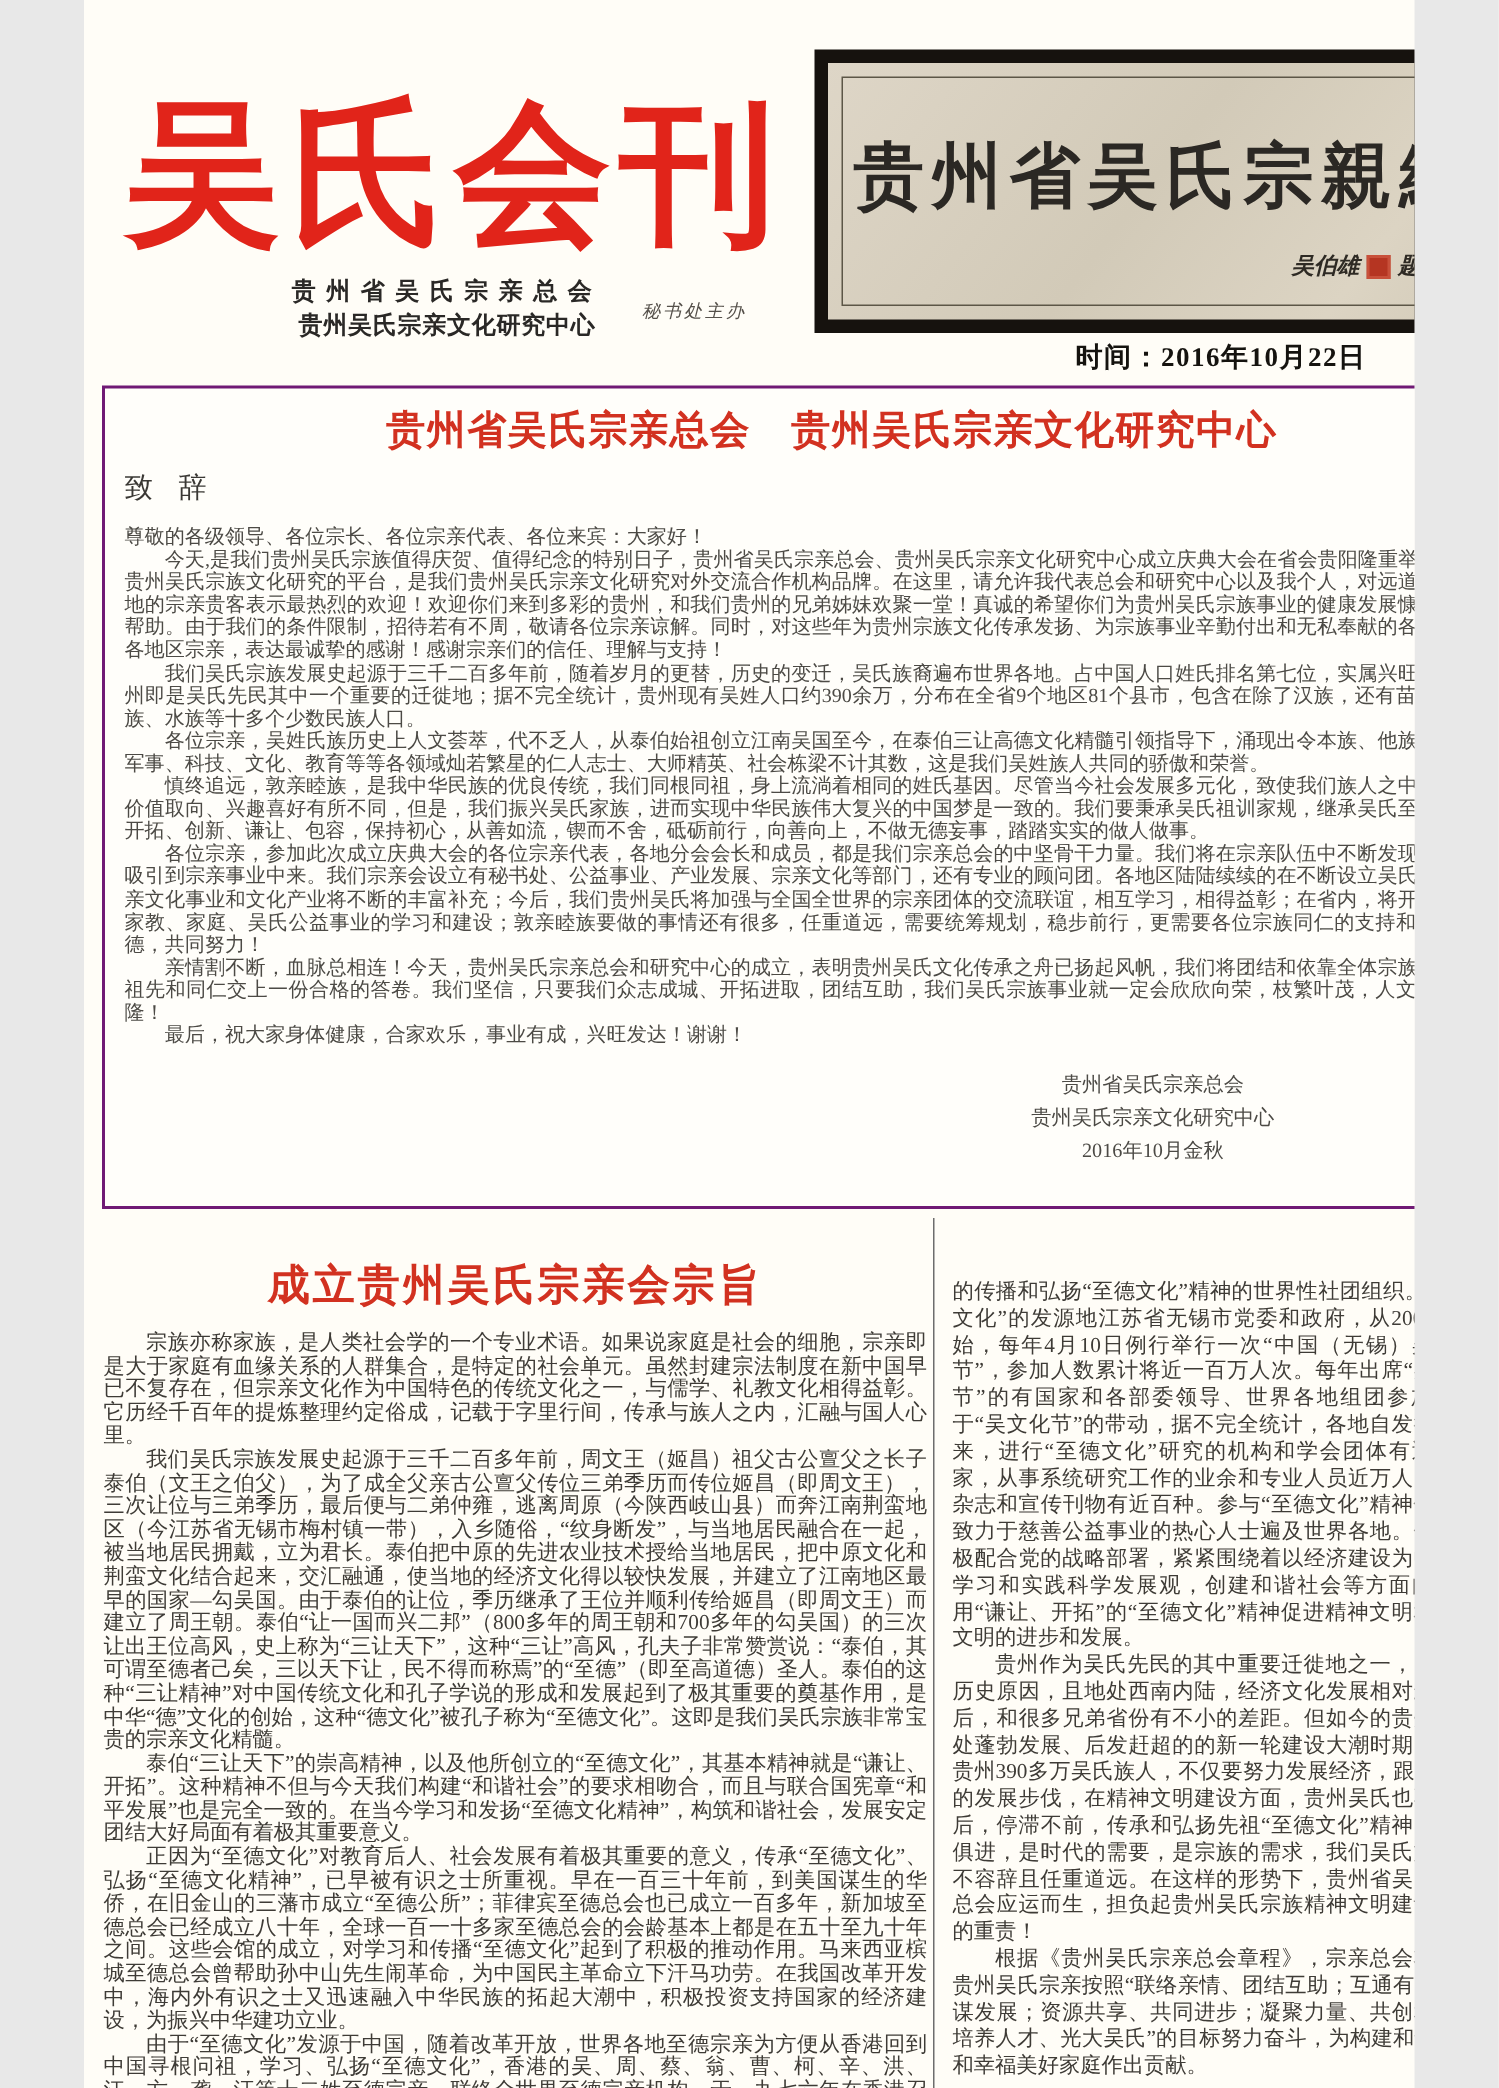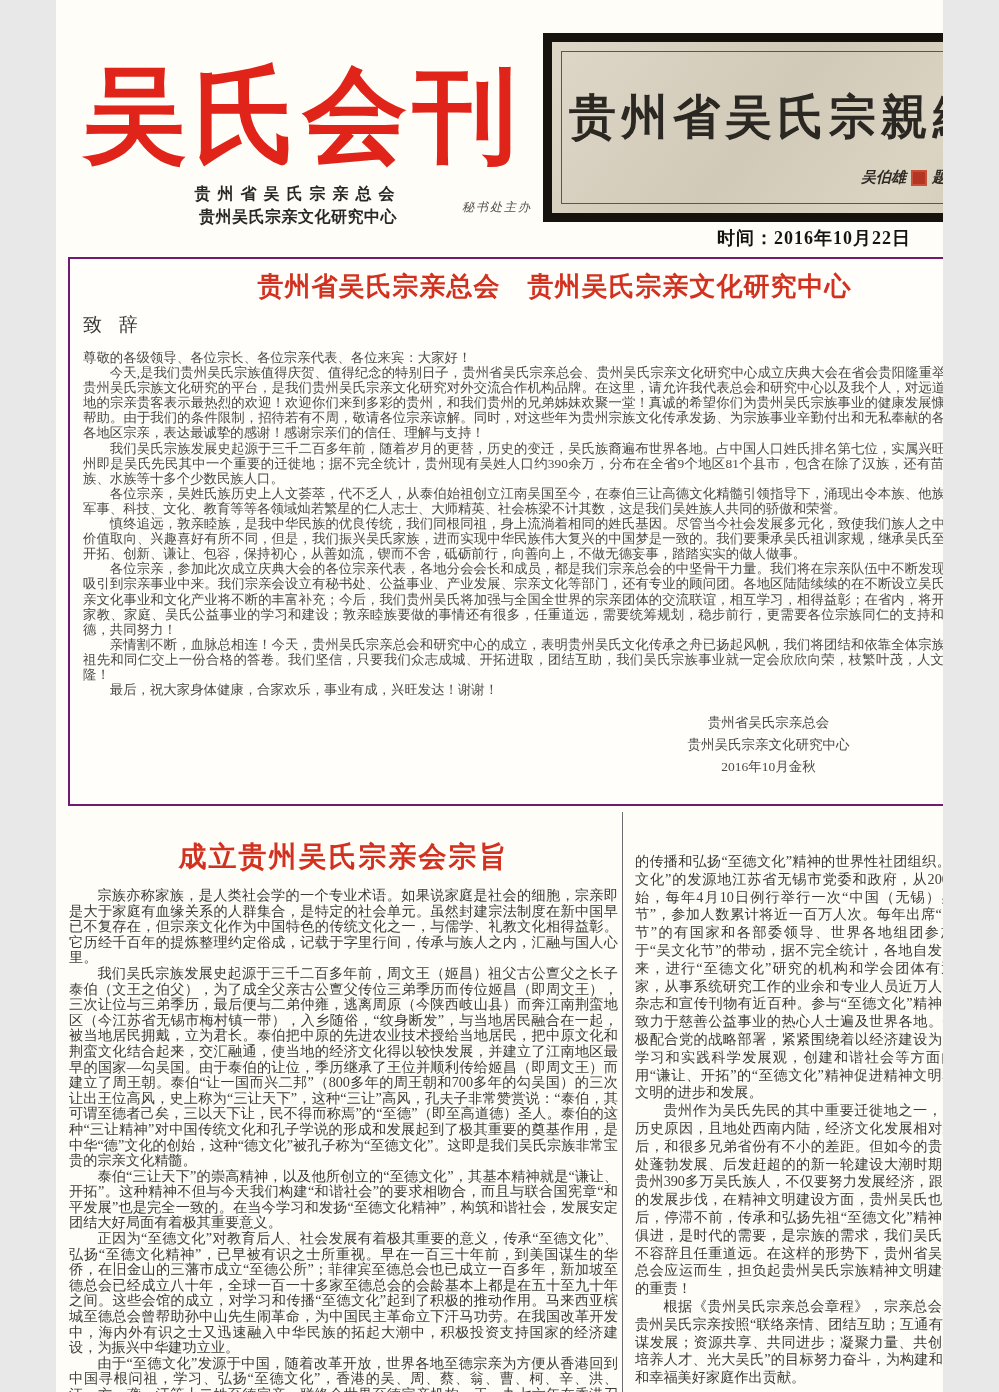--- a/index.html
+++ b/index.html
@@ -19,21 +19,21 @@
   }
   .org-block{
     position:absolute;left:108px;top:184px;width:268px;text-align:center;
     font-family:"Liberation Sans","DejaVu Sans",sans-serif;
     font-weight:bold;color:#2a2826;
   }
   .org-line1{font-size:16px;letter-spacing:7px;white-space:nowrap;}
   .org-line2{font-size:16px;letter-spacing:0.5px;white-space:nowrap;margin-top:2px;}
   .org-note{
     position:absolute;left:372px;top:199px;font-size:12px;color:#55504a;
-    font-style:italic;letter-spacing:2px;white-space:nowrap;margin-left:34px;
+    font-style:italic;letter-spacing:2px;white-space:nowrap;
   }
   
   .banner{
     position:absolute;left:487px;top:33px;width:503px;height:189px;
     background:#16120e;padding:9px;box-sizing:border-box;
   }
   .banner-paper{
     position:relative;width:100%;height:100%;
     background:linear-gradient(128deg,#ded6c7 0%,#d2cab8 45%,#dcd4c3 75%,#cfc7b4 100%);
   }

